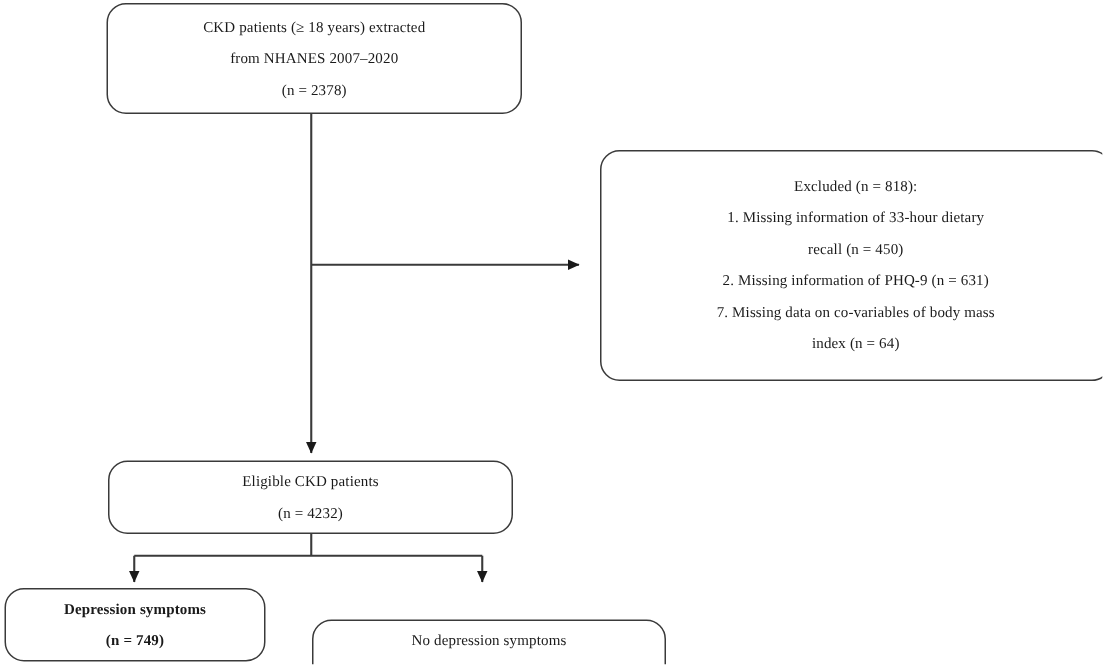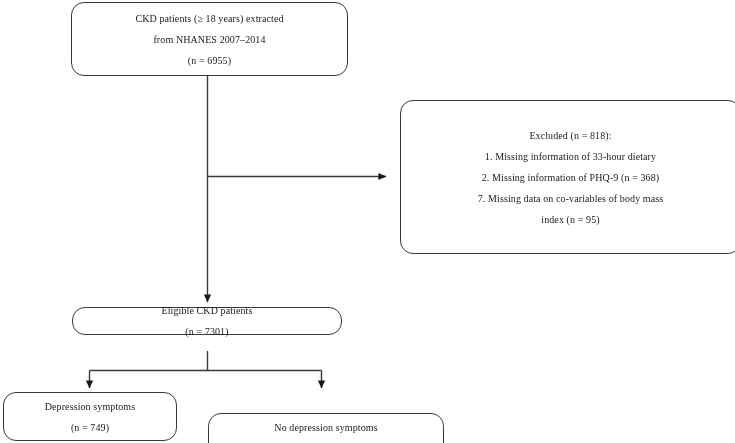--- a/index.html
+++ b/index.html
@@ -45,27 +45,28 @@
     left: 375px;
     top: 100px;
     width: 341px;
     height: 154px;
     margin-left: 25px;
   }
   #box-eligible {
     left: 72px;
     top: 307px;
     width: 270px;
-    height: 28px;
+    height: 49px;
   }
   #box-depression {
     left: 3px;
     top: 392px;
     width: 174px;
     height: 49px;
+    font-weight: bold;
   }
   #box-no-depression {
     left: 208px;
     top: 392px;
     width: 236px;
     height: 49px;
     margin-top: 21px;
   }
   #connector-layer {
     position: absolute;
@@ -96,35 +97,36 @@
 
     <line x1="89.5" y1="370.5" x2="321.5" y2="370.5" stroke="#3a3a3a" stroke-width="1.4"></line>
 
     <line x1="89.5" y1="370.5" x2="89.5" y2="388" stroke="#3a3a3a" stroke-width="1.4" marker-end="url(#arrowhead)"></line>
 
     <line x1="321.5" y1="370.5" x2="321.5" y2="388" stroke="#3a3a3a" stroke-width="1.4" marker-end="url(#arrowhead)"></line>
   </svg>
 
   <div class="node-box" id="box-top">
     <span class="node-line">CKD patients (≥ 18 years) extracted</span>
-    <span class="node-line">from NHANES 2007–2014</span>
-    <span class="node-line">(n = 6955)</span>
+    <span class="node-line">from NHANES 2007–2020</span>
+    <span class="node-line">(n = 2378)</span>
   </div>
 
   <div class="node-box" id="box-excluded">
     <span class="node-line">Excluded (n = 818):</span>
     <span class="node-line">1. Missing information of 33-hour dietary</span>
-    <span class="node-line">2. Missing information of PHQ-9 (n = 368)</span>
+    <span class="node-line">recall (n = 450)</span>
+    <span class="node-line">2. Missing information of PHQ-9 (n = 631)</span>
     <span class="node-line">7. Missing data on co-variables of body mass</span>
-    <span class="node-line">index (n = 95)</span>
+    <span class="node-line">index (n = 64)</span>
   </div>
 
   <div class="node-box" id="box-eligible">
     <span class="node-line">Eligible CKD patients</span>
-    <span class="node-line">(n = 7301)</span>
+    <span class="node-line">(n = 4232)</span>
   </div>
 
   <div class="node-box" id="box-depression">
     <span class="node-line">Depression symptoms</span>
     <span class="node-line">(n = 749)</span>
   </div>
 
   <div class="node-box" id="box-no-depression">
     <span class="node-line">No depression symptoms</span>
     <span class="node-line">(n = 5214)</span>

